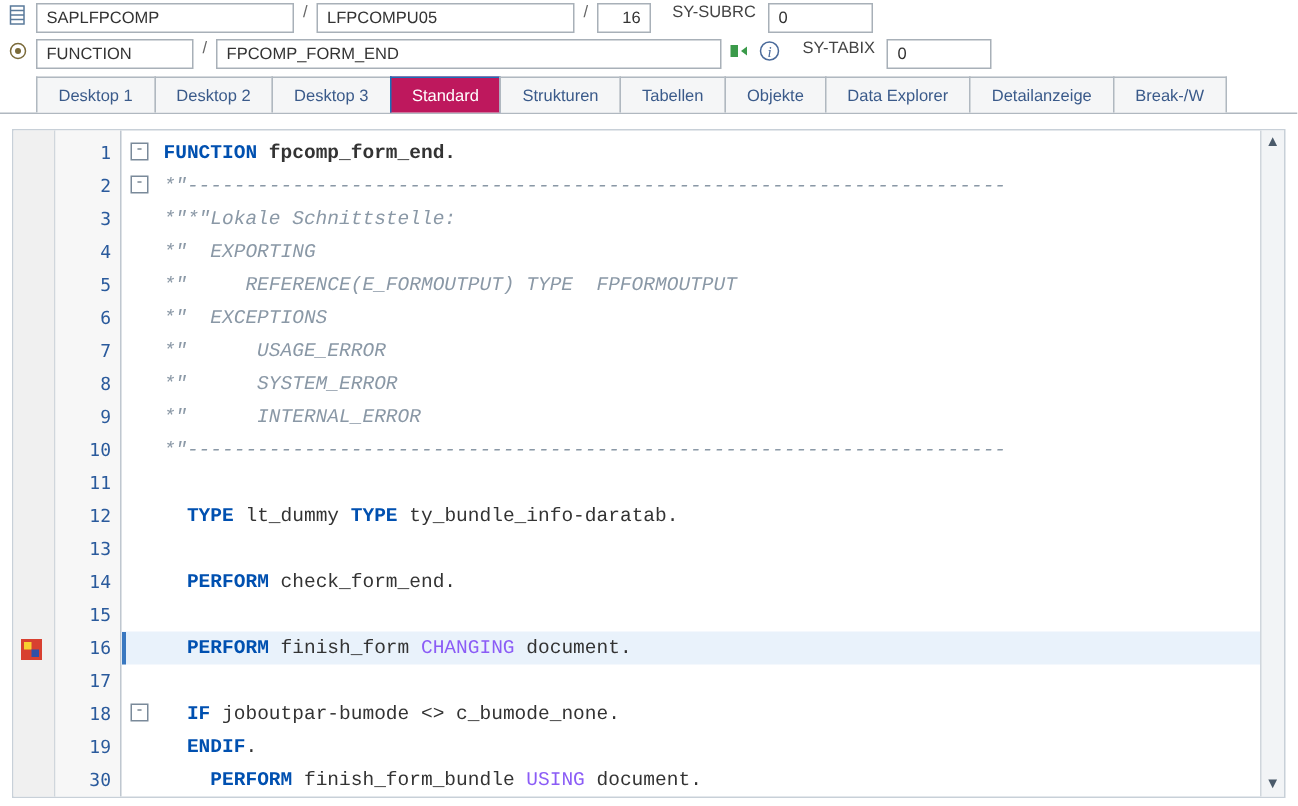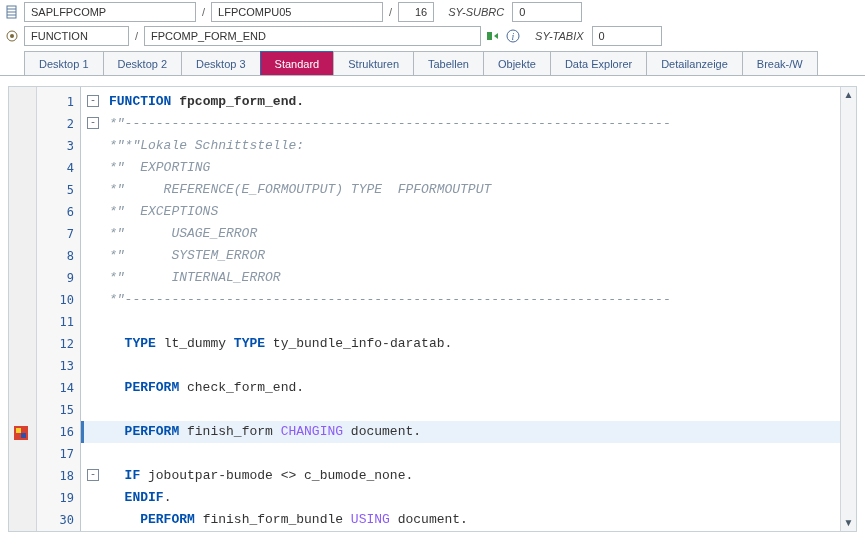--- a/index.html
+++ b/index.html
@@ -1,26 +1,26 @@
 <!DOCTYPE html>
 <html><head>
 <meta charset="utf-8">
 <style>
 * { box-sizing: border-box; margin: 0; padding: 0; }
 body { font-family: "Segoe UI", Tahoma, sans-serif; font-size: 11px; background: #fff; color: #333; width: 865px; height: 537px; overflow: hidden; }
-.toolbar-row { display: flex; align-items: center; gap: 4px; padding: 2px 4px; }
+.toolbar-row { display: flex; gap: 4px; padding: 2px 4px; }
 .tb-icon { width: 16px; height: 16px; display: flex; align-items: center; justify-content: center; cursor: pointer; }
 .field { background: #fff; border: 1px solid #a8b0b8; height: 20px; padding: 1px 6px; font-size: 11px; display: flex; align-items: center; }
 .field.w1 { width: 172px; }
 .field.w3 { width: 36px; text-align: right; justify-content: flex-end; }
 .field.w4 { width: 70px; }
 .field.w5 { width: 105px; }
 .field.w6 { width: 337px; }
 .sep { color: #666; padding: 0 2px; }
-.label { color: #444; padding: 0 4px 0 10px; white-space: nowrap; font-style: italic; }
+.label { color: #444; padding: 0 4px 0 10px; white-space: nowrap; }
 .tabbar { display: flex; border-bottom: 1px solid #b0b8c0; margin-top: 4px; padding-left: 24px; height: 24px; align-items: flex-end; }
 .tab { padding: 4px 14px; border: 1px solid #b0b8c0; border-bottom: none; background: #f5f6f7; color: #3a5a8a; cursor: pointer; margin-right: -1px; height: 24px; display: flex; align-items: center; font-size: 11px; }
 .tab.active { background: #be185d; color: #fff; border-color: #1a6fb8; }
 .editor-wrap { position: relative; margin: 10px 8px 0 8px; border: 1px solid #c8d0d8; height: 446px; background: #fff; display: flex; }
 .margin-col { width: 28px; background:#f0f0f0; border-right:1px solid #d0d6dc; }
 .margin-icon { position:absolute; left:4px; width:16px; height:16px; }
 .gutter { width: 44px; background: #f7f7f7; border-right: 1px solid #bfc7d0; text-align: right; padding-top: 4px; }
 .gutter .ln { height: 22px; padding-right: 6px; color: #2a5a9c; font-family: Consolas, monospace; font-size: 12px; line-height: 22px; }
 .code { flex: 1; font-family: Consolas, "Courier New", monospace; font-size: 13px; line-height: 22px; padding-top: 4px; position: relative; }
 .line { height: 22px; padding-left: 28px; white-space: pre; position: relative; }

